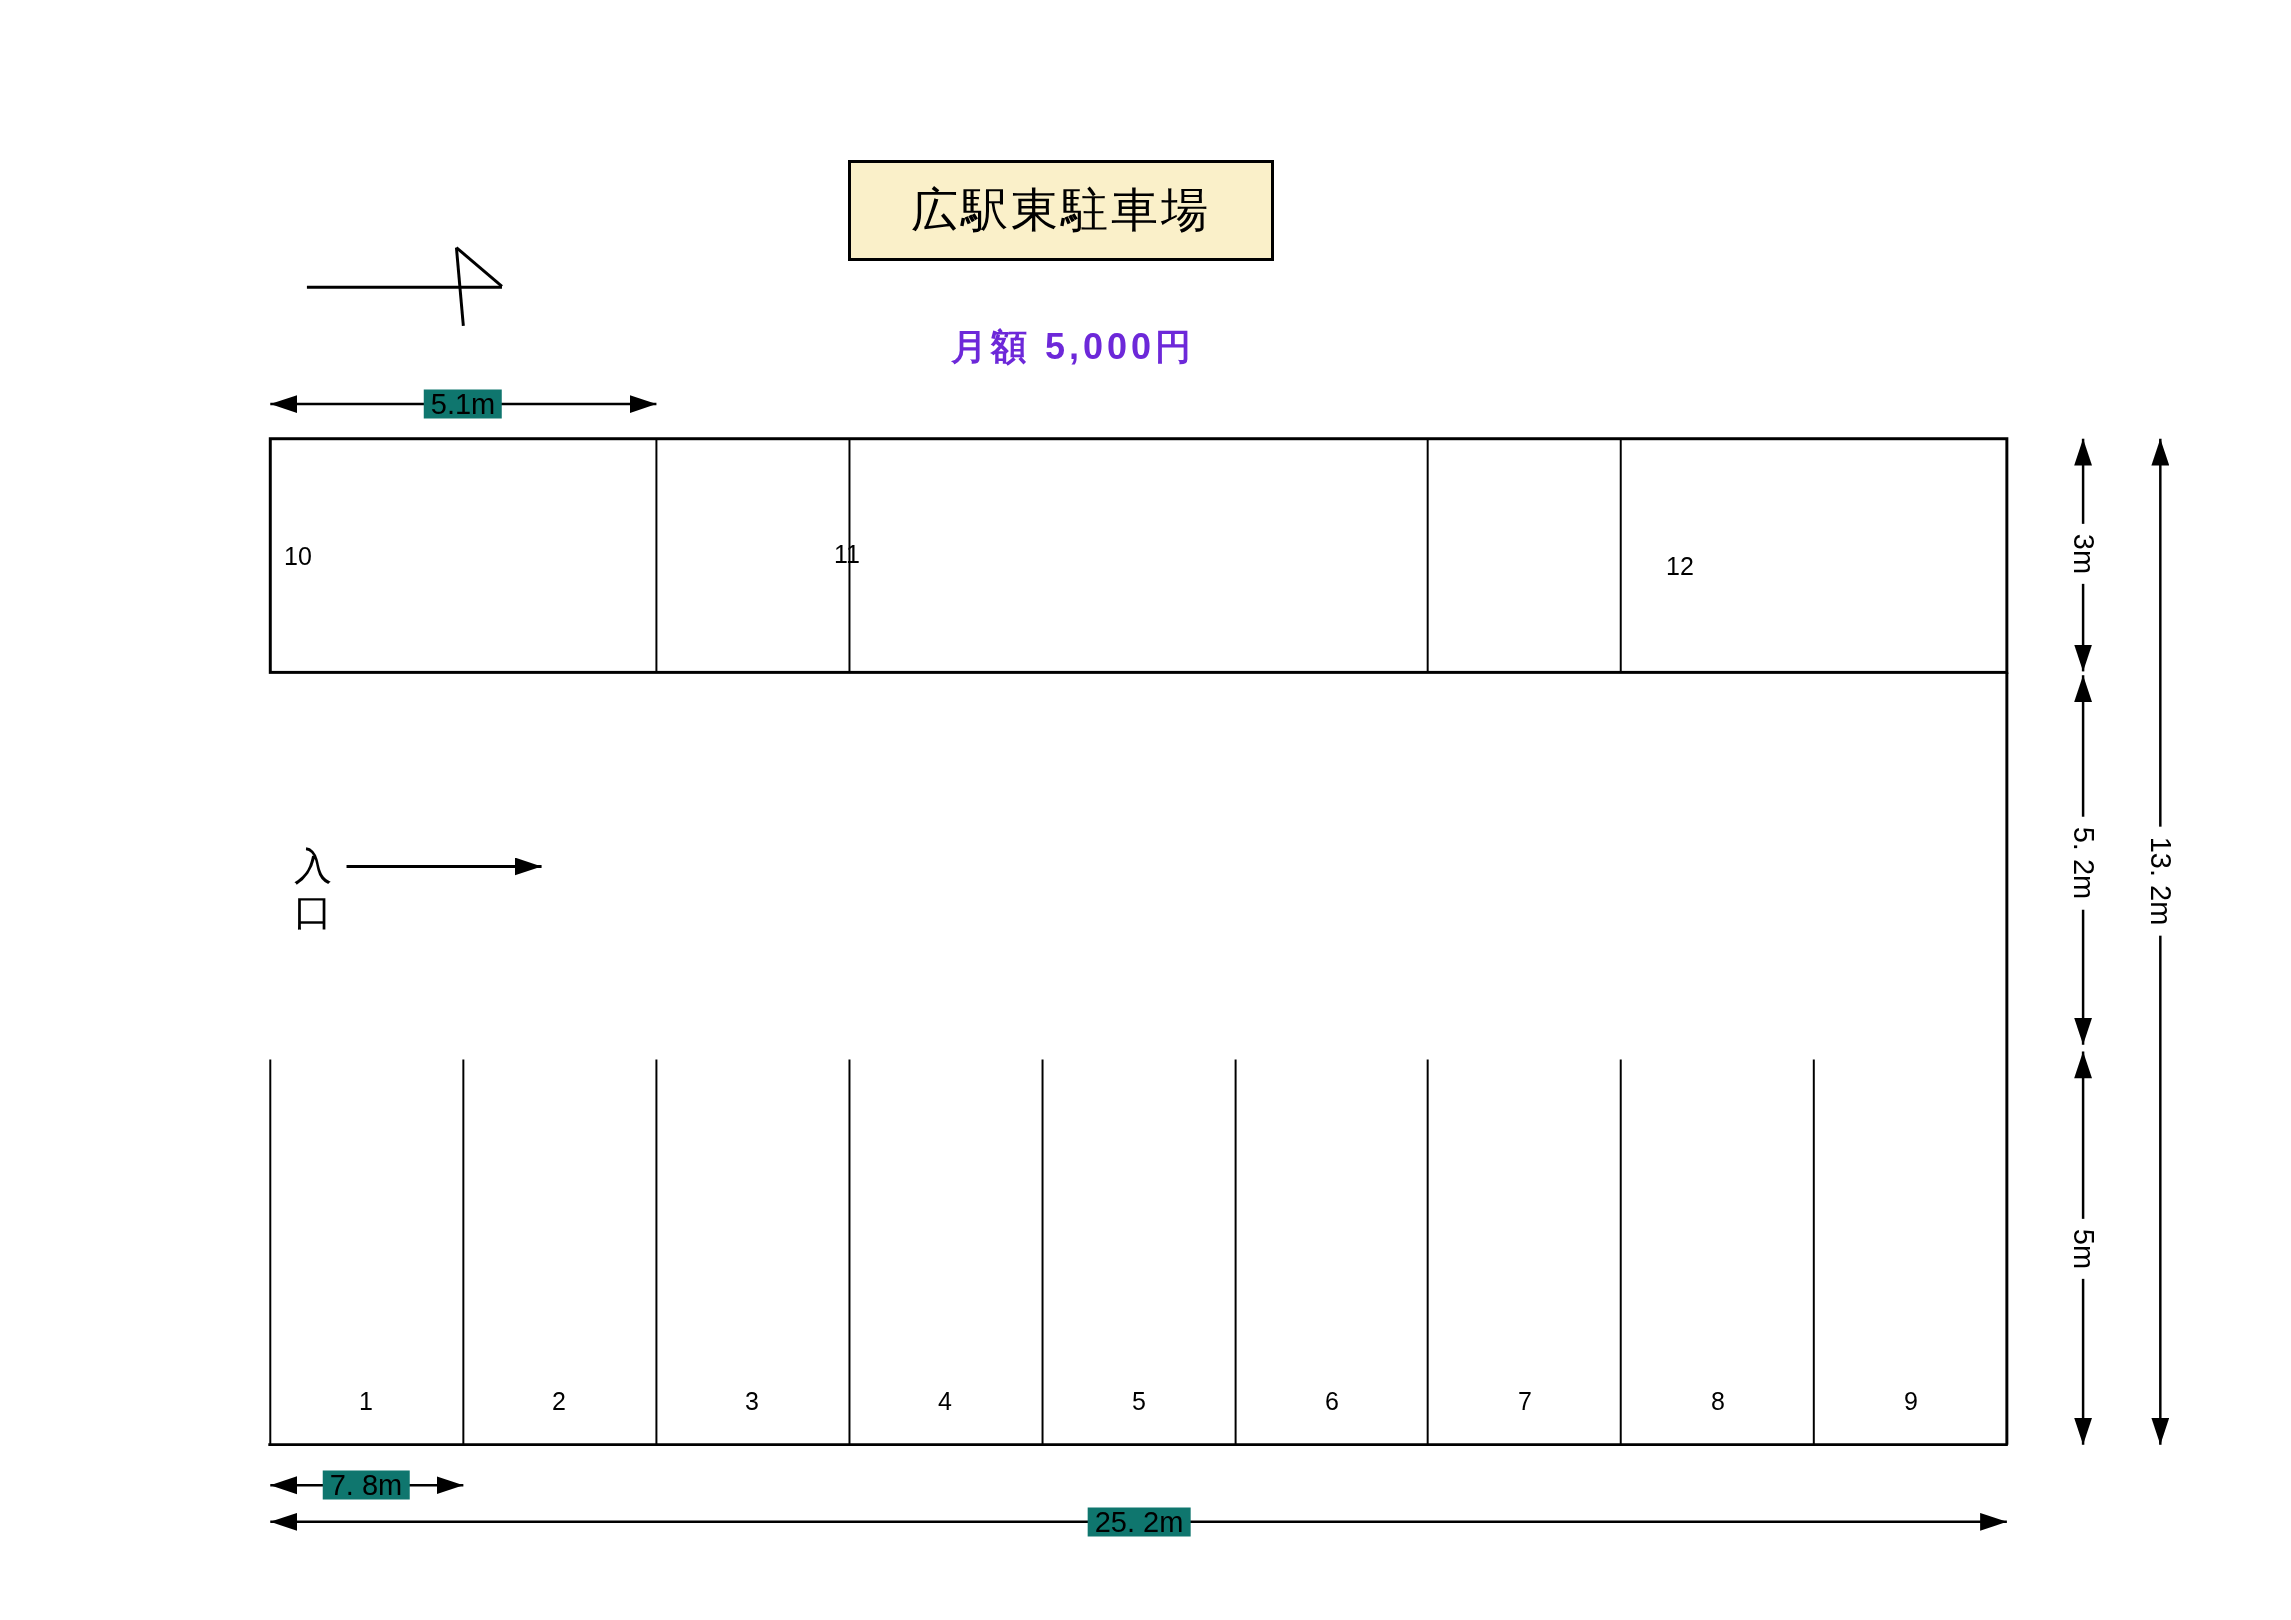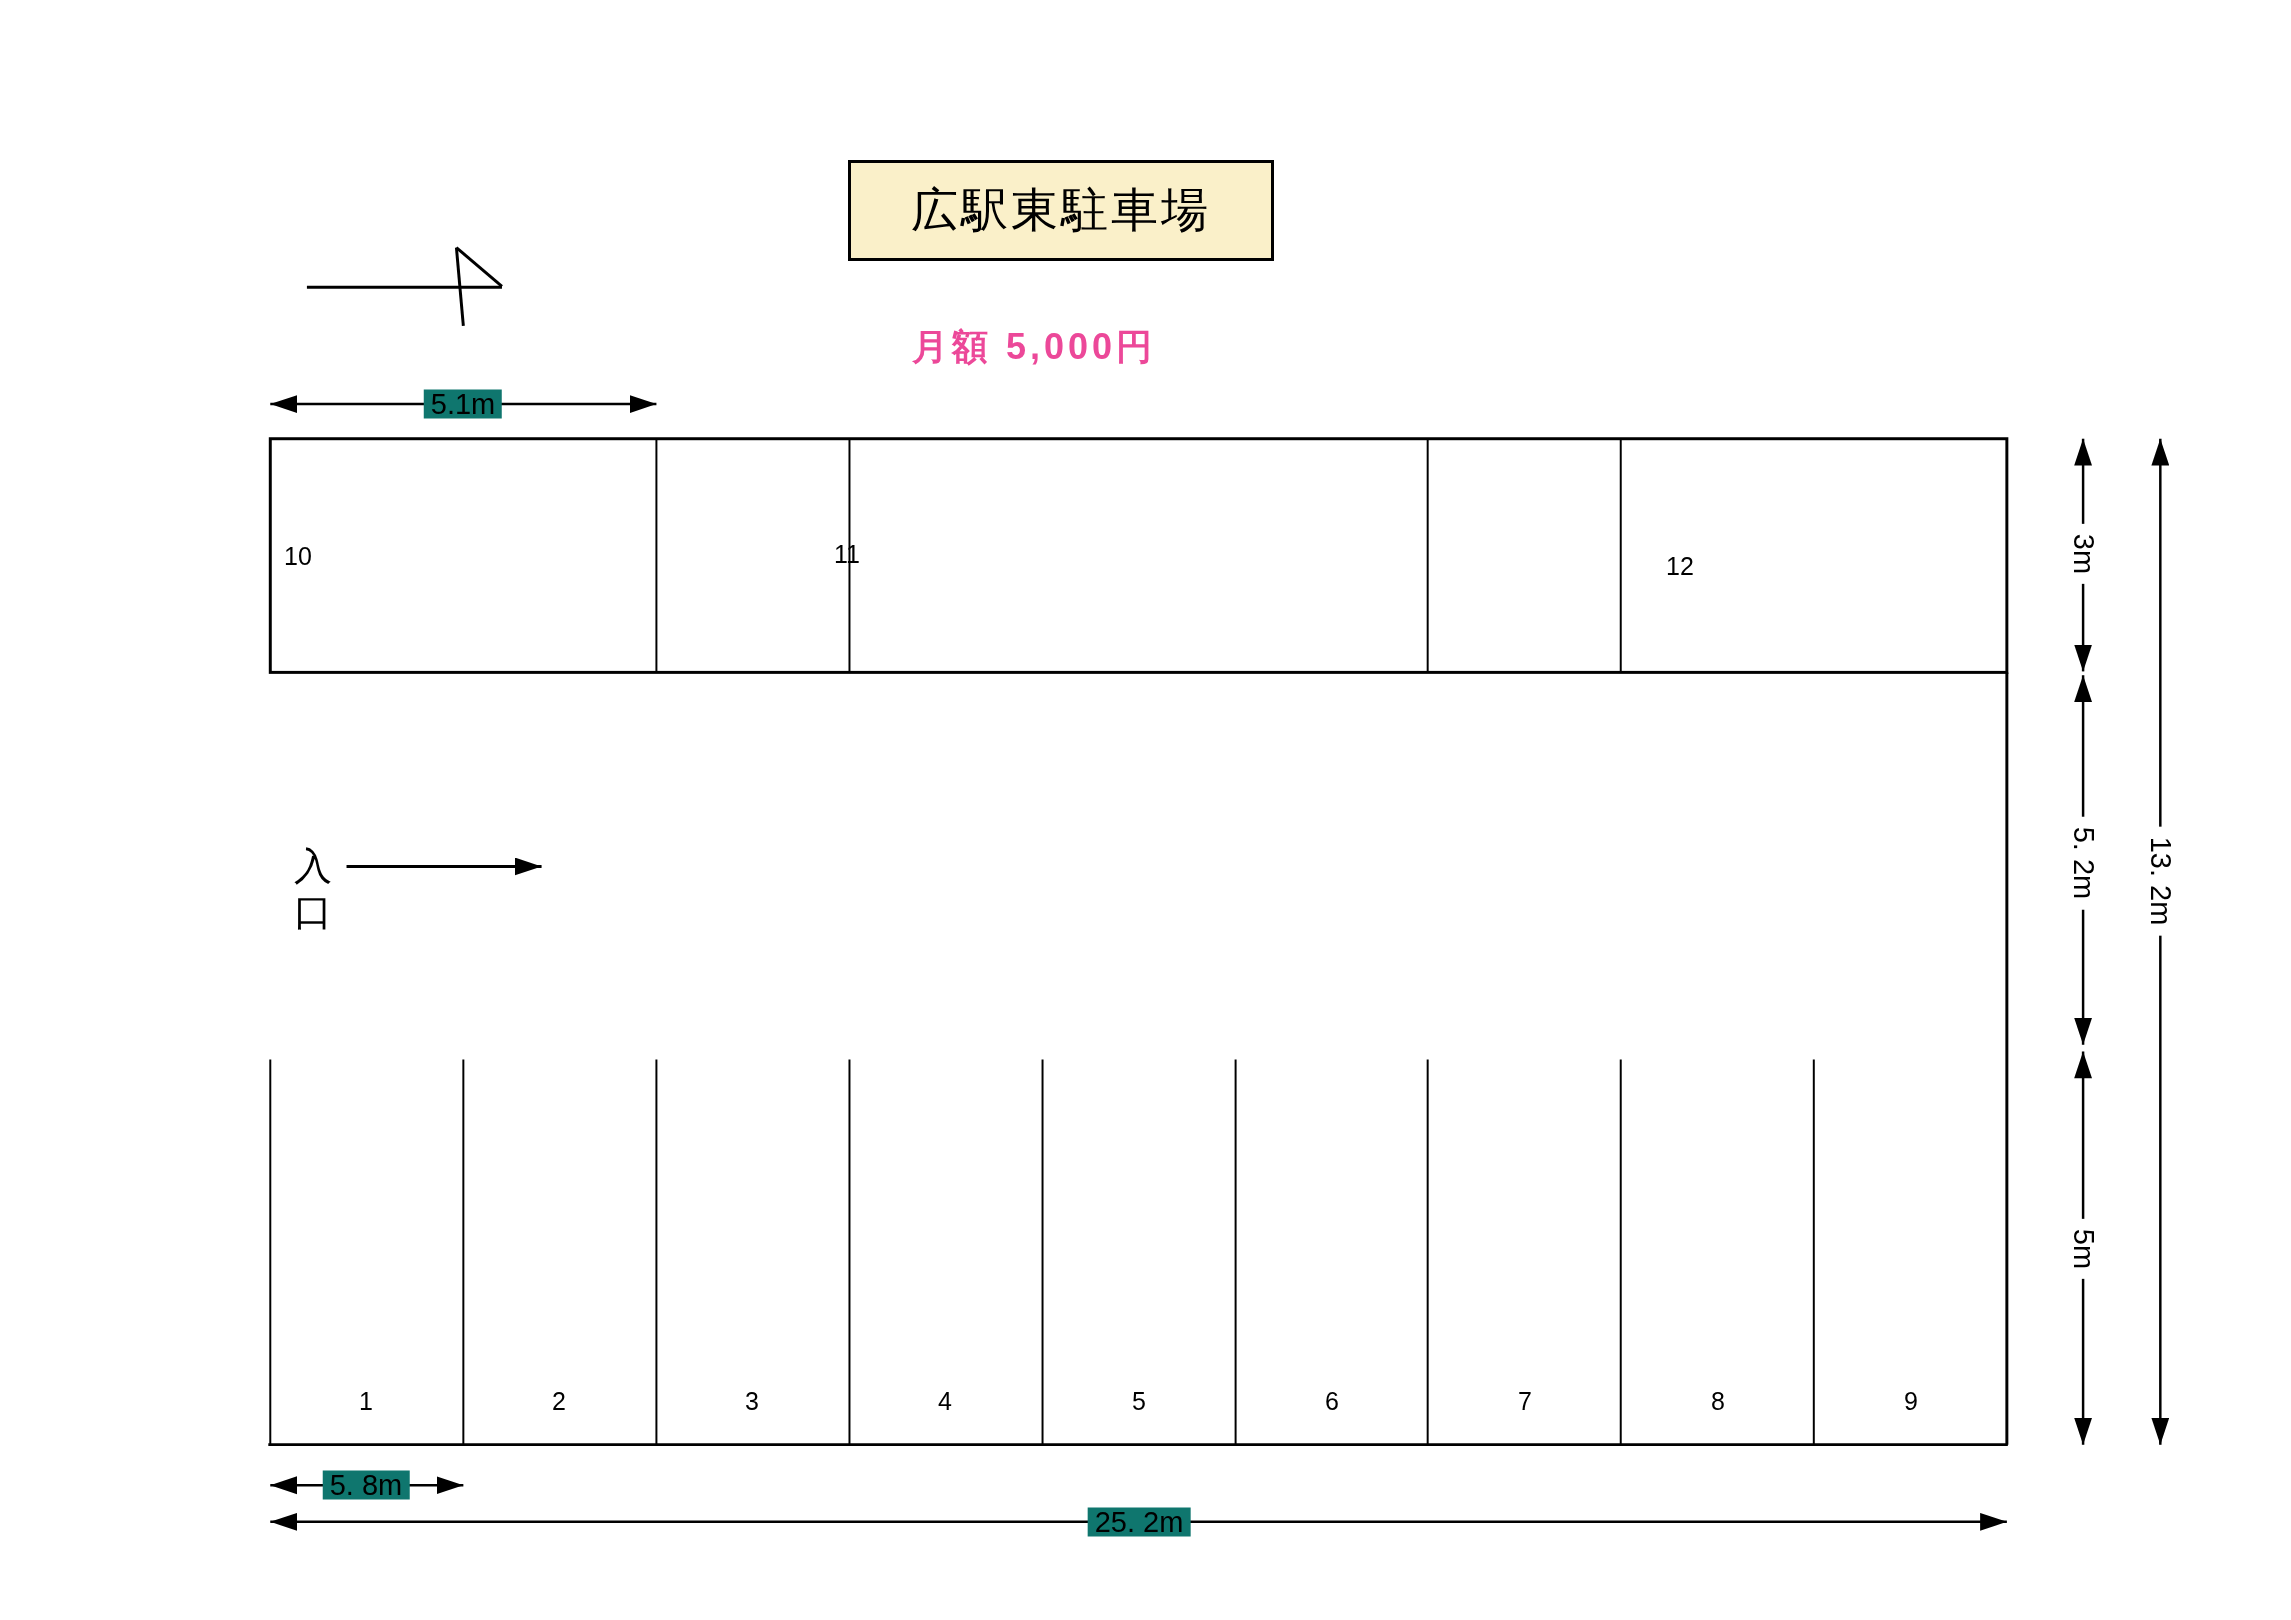--- a/index.html
+++ b/index.html
@@ -32,23 +32,23 @@
     background:#faf0c9;
     border:3px solid #000;
     box-sizing:border-box;
     display:flex;align-items:center;justify-content:center;
     font-size:47px;
     letter-spacing:3px;
     font-weight:500;
   }
   #price{
     position:absolute;
-    left:1034px;top:347px;
+    left:1073px;top:347px;
     transform:translate(-50%,-50%);
-    color:#ec4899;
+    color:#6d28d9;
     font-size:36px;
     font-weight:bold;
     letter-spacing:4px;
     white-space:nowrap;
     text-align:center;
   }
   #entrance-label{
     position:absolute;
     left:291px;top:843px;
     width:44px;
@@ -132,21 +132,21 @@
   <div class="lbl stall-num" style="left:559px;top:1401px;">2</div>
   <div class="lbl stall-num" style="left:752px;top:1401px;">3</div>
   <div class="lbl stall-num" style="left:945px;top:1401px;">4</div>
   <div class="lbl stall-num" style="left:1139px;top:1401px;">5</div>
   <div class="lbl stall-num" style="left:1332px;top:1401px;">6</div>
   <div class="lbl stall-num" style="left:1525px;top:1401px;">7</div>
   <div class="lbl stall-num" style="left:1718px;top:1401px;">8</div>
   <div class="lbl stall-num" style="left:1911px;top:1401px;">9</div>
 
   <div class="lbl onLine" style="left:463px;top:404px;">5.1m</div>
-  <div class="lbl onLine" style="left:366px;top:1485px;">5. 8m</div>
+  <div class="lbl onLine" style="left:366px;top:1485px;">7. 8m</div>
   <div class="lbl onLine" style="left:1139px;top:1522px;">25. 2m</div>
 
   <div class="lbl rot" style="left:2083px;top:554px;">3m</div>
   <div class="lbl rot" style="left:2083px;top:863px;">5. 2m</div>
   <div class="lbl rot" style="left:2083px;top:1249px;">5m</div>
   <div class="lbl rot" style="left:2160px;top:881px;">13. 2m</div>
 
 </div>
 
 

